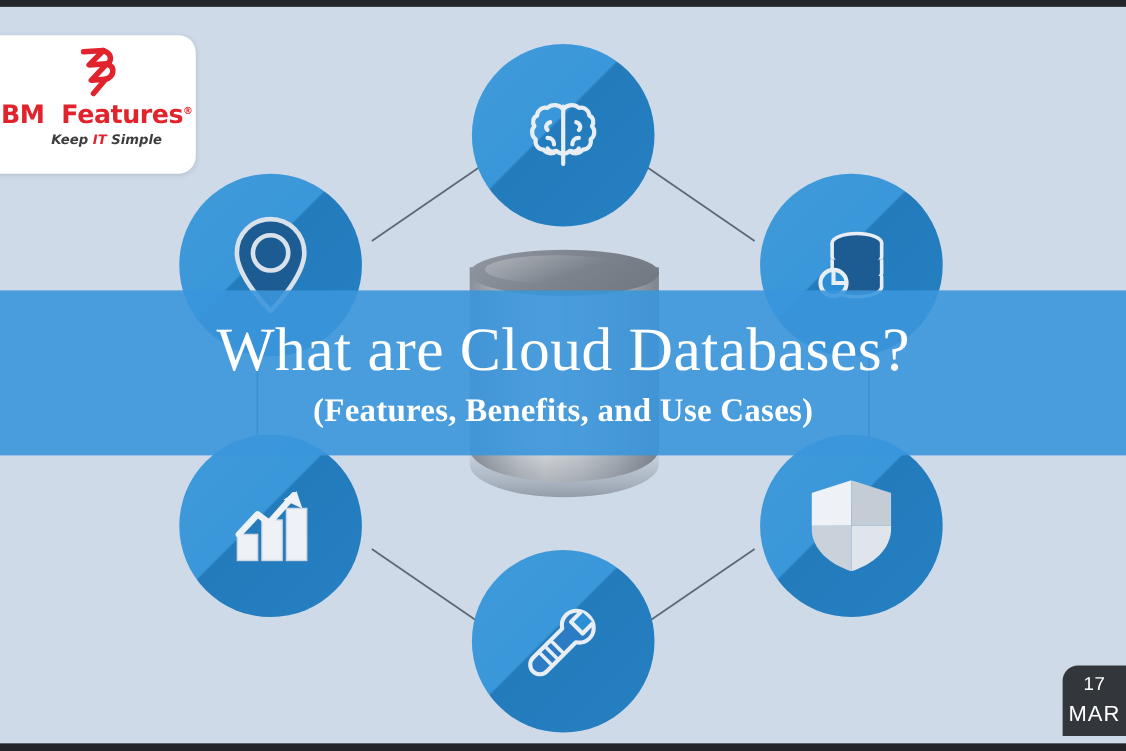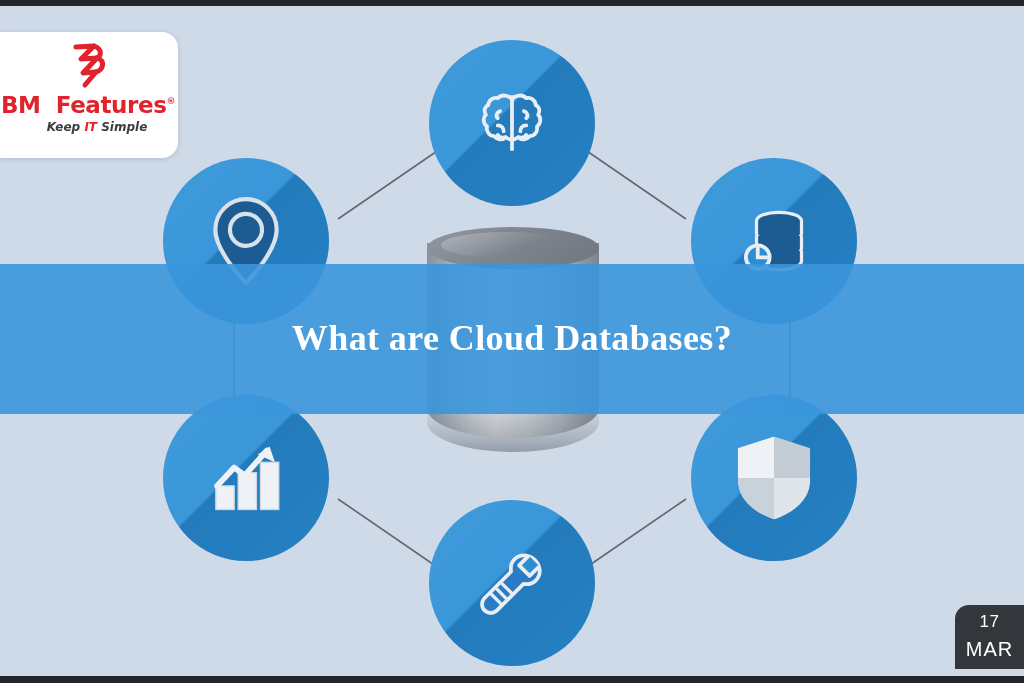--- a/index.html
+++ b/index.html
@@ -136,22 +136,22 @@
     height: 150px;
     background: rgba(59,150,220,.90);
     z-index: 10;
     display: flex;
     flex-direction: column;
     align-items: center;
     justify-content: center;
   }
   .banner-title {
     font-family: "Liberation Serif", serif;
-    font-weight: bold;
-    font-size: 36px;
+    font-weight: normal;
+    font-size: 56px;
     line-height: 1.05;
     color: #ffffff;
     letter-spacing: .4px;
     white-space: nowrap;
   }
   .banner-subtitle {
     margin-top: 10px;
     font-family: "Liberation Serif", serif;
     font-weight: bold;
     font-size: 30px;
@@ -206,21 +206,21 @@
     color: #3d3d3d;
     white-space: nowrap;
   }
   .logo-tagline .it { color: #e0232c; }
 
   
   .date-badge {
     position: absolute;
     right: 0;
     bottom: 7px;
-    width: 69px;
+    width: 58px;
     height: 64px;
     background: #33363a;
     border-top-left-radius: 14px;
     z-index: 50;
     display: flex;
     flex-direction: column;
     align-items: center;
     justify-content: center;
     color: #ffffff;
   }
@@ -361,20 +361,21 @@
       <div class="glyph">
         <svg width="84" height="92" viewBox="0 0 60 66">
           <path d="M30 3C17.8 3 8 12.8 8 25c0 16 22 38 22 38s22-22 22-38C52 12.8 42.2 3 30 3z" fill="#1d5c92" stroke="#d9e2ea" stroke-width="3" stroke-linejoin="round"></path>
           <circle cx="30" cy="25" r="11.5" fill="#1d5c92" stroke="#d9e2ea" stroke-width="3"></circle>
         </svg>
       </div>
     </div>
 
     <div class="banner">
       <div class="banner-title">What are Cloud Databases?</div>
+      <div class="banner-subtitle">(Features, Benefits, and Use Cases)</div>
     </div>
 
     <div class="logo-card">
       <svg class="logo-mark" viewBox="0 0 52 50">
         <g fill="none" stroke="#e0232c" stroke-width="5" stroke-linecap="round" stroke-linejoin="round">
           <path d="M13 7 L31 6 L18 19 L34 18 L20 33 L33 32 L22 45"></path>
           <path d="M31 6 C40 9 38 17 34 18"></path>
           <path d="M34 18 C43 21 40 30 33 32"></path>
         </g>
       </svg>

